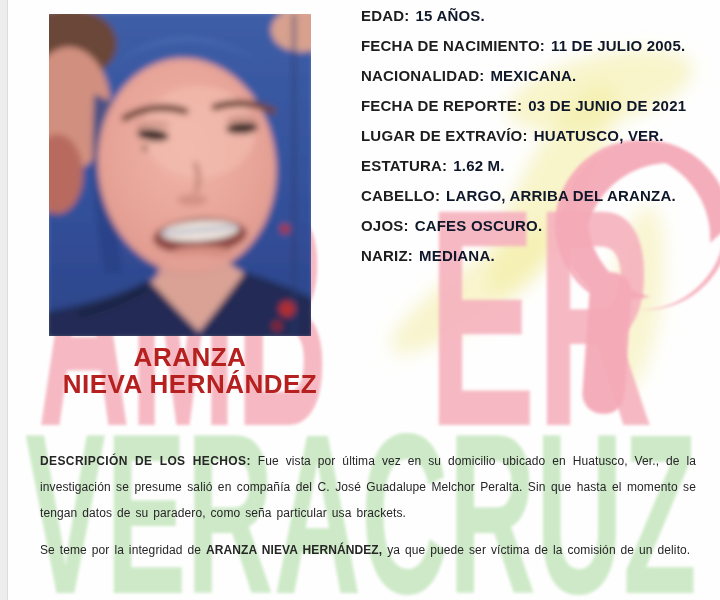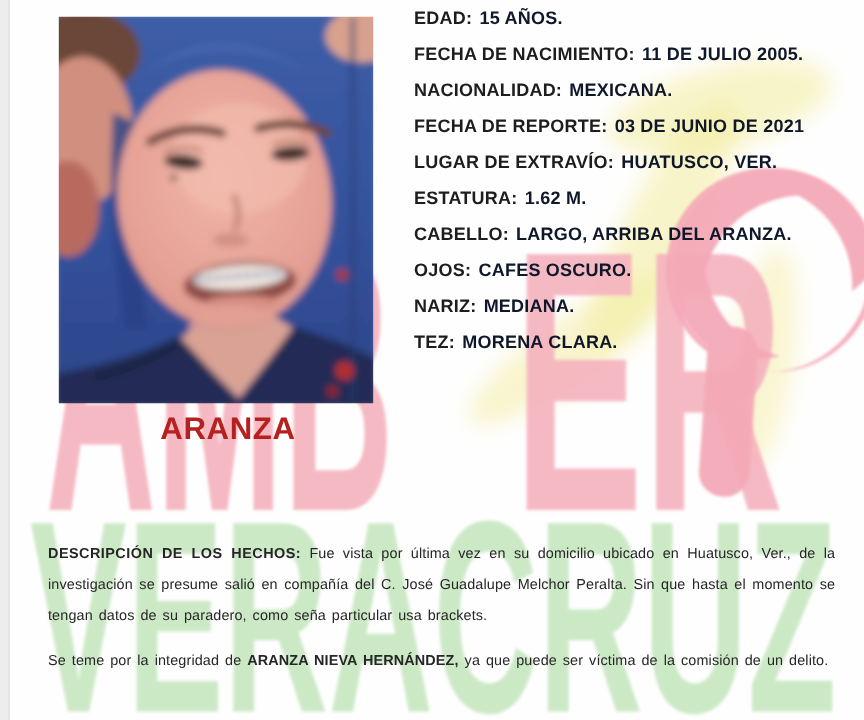--- a/index.html
+++ b/index.html
@@ -19,21 +19,21 @@
   .photo-frame{position:absolute;left:49px;top:14px;width:262px;height:322px;}
   
   .name-block{
     position:absolute;left:40px;top:344px;width:300px;
     text-align:center;color:#b6201e;font-weight:700;
     font-size:26px;line-height:27px;letter-spacing:0.5px;
   }
   
   .fields{position:absolute;left:345px;top:6px;width:372px;}
   .field-row{height:30px;font-size:15px;font-weight:700;letter-spacing:0.2px;line-height:19px;white-space:nowrap;}
-  .field-label{color:#1d1d1d;margin-right:6px;}
+  .field-label{color:#1d1d1d;margin-right:6px;margin-left:16px;}
   .field-value{color:#0f172a;}
   
   .description{position:absolute;left:40px;top:448px;width:656px;color:#262626;}
   .description p{
     margin:0 0 11px 0;font-size:12px;line-height:26px;
     text-align:justify;letter-spacing:0.1px;word-spacing:1.5px;
   }
   .description .hd{font-weight:700;letter-spacing:0.4px;}
   .description .nm{font-weight:700;}
 </style>
@@ -137,33 +137,33 @@
 
         <circle cx="236" cy="215" r="5" fill="#c03030" opacity="0.85"></circle>
         <circle cx="238" cy="295" r="8" fill="#c03030" opacity="0.9"></circle>
         <circle cx="228" cy="312" r="5" fill="#a82828" opacity="0.8"></circle>
       </g>
     </svg>
   </div>
 
   <div class="name-block">
     <div>ARANZA</div>
+    <div>NIEVA HERNÁNDEZ</div>
   </div>
 
   <div class="fields">
     <div class="field-row"><span class="field-label">EDAD:</span><span class="field-value">15 AÑOS.</span></div>
     <div class="field-row"><span class="field-label">FECHA DE NACIMIENTO:</span><span class="field-value">11 DE JULIO 2005.</span></div>
     <div class="field-row"><span class="field-label">NACIONALIDAD:</span><span class="field-value">MEXICANA.</span></div>
     <div class="field-row"><span class="field-label">FECHA DE REPORTE:</span><span class="field-value">03 DE JUNIO DE 2021</span></div>
     <div class="field-row"><span class="field-label">LUGAR DE EXTRAVÍO:</span><span class="field-value">HUATUSCO, VER.</span></div>
     <div class="field-row"><span class="field-label">ESTATURA:</span><span class="field-value">1.62 M.</span></div>
     <div class="field-row"><span class="field-label">CABELLO:</span><span class="field-value">LARGO, ARRIBA DEL ARANZA.</span></div>
     <div class="field-row"><span class="field-label">OJOS:</span><span class="field-value">CAFES OSCURO.</span></div>
     <div class="field-row"><span class="field-label">NARIZ:</span><span class="field-value">MEDIANA.</span></div>
-    <div class="field-row"><span class="field-label">TEZ:</span><span class="field-value">MORENA CLARA.</span></div>
   </div>
 
   <div class="description">
     <p>
       <span class="hd">DESCRIPCIÓN DE LOS HECHOS:</span><span> Fue vista por última vez en su domicilio ubicado en Huatusco, Ver., de la investigación se presume salió en compañía del C. José Guadalupe Melchor Peralta. Sin que hasta el momento se tengan datos de su paradero, como seña particular usa brackets.</span>
     </p>
     <p>
       <span>Se teme por la integridad de </span><span class="nm">ARANZA NIEVA HERNÁNDEZ,</span><span> ya que puede ser víctima de la comisión de un delito.</span>
     </p>
   </div>

